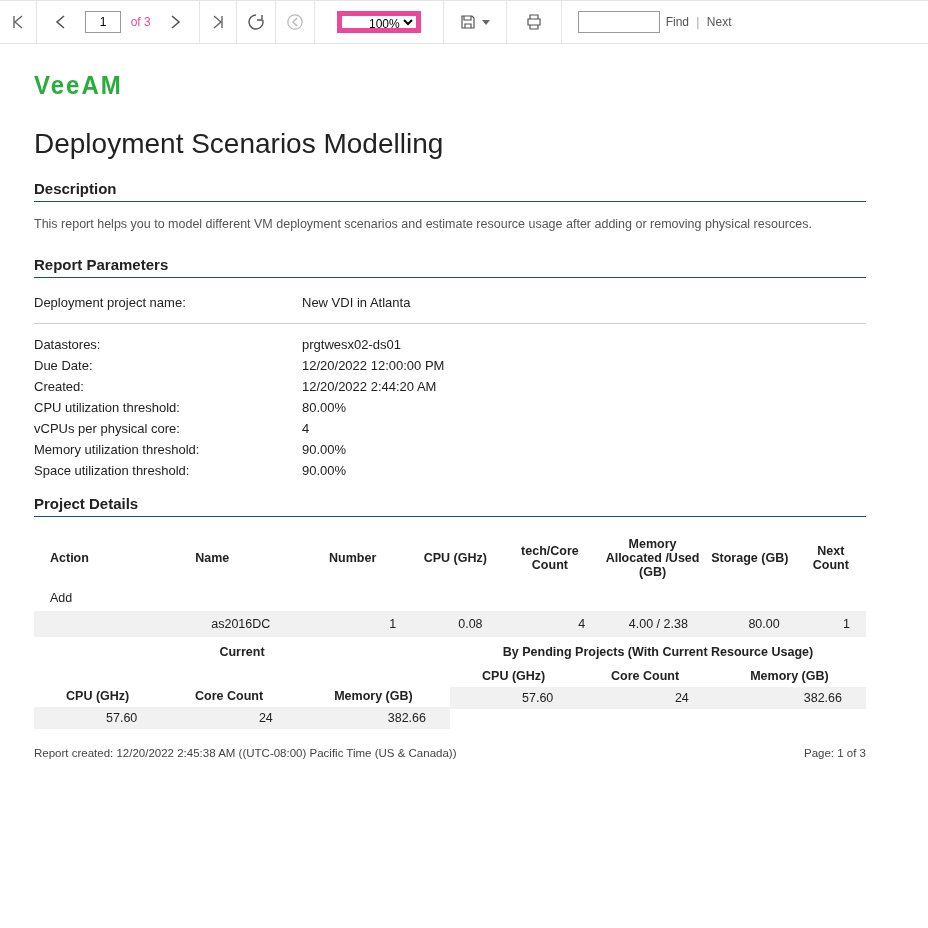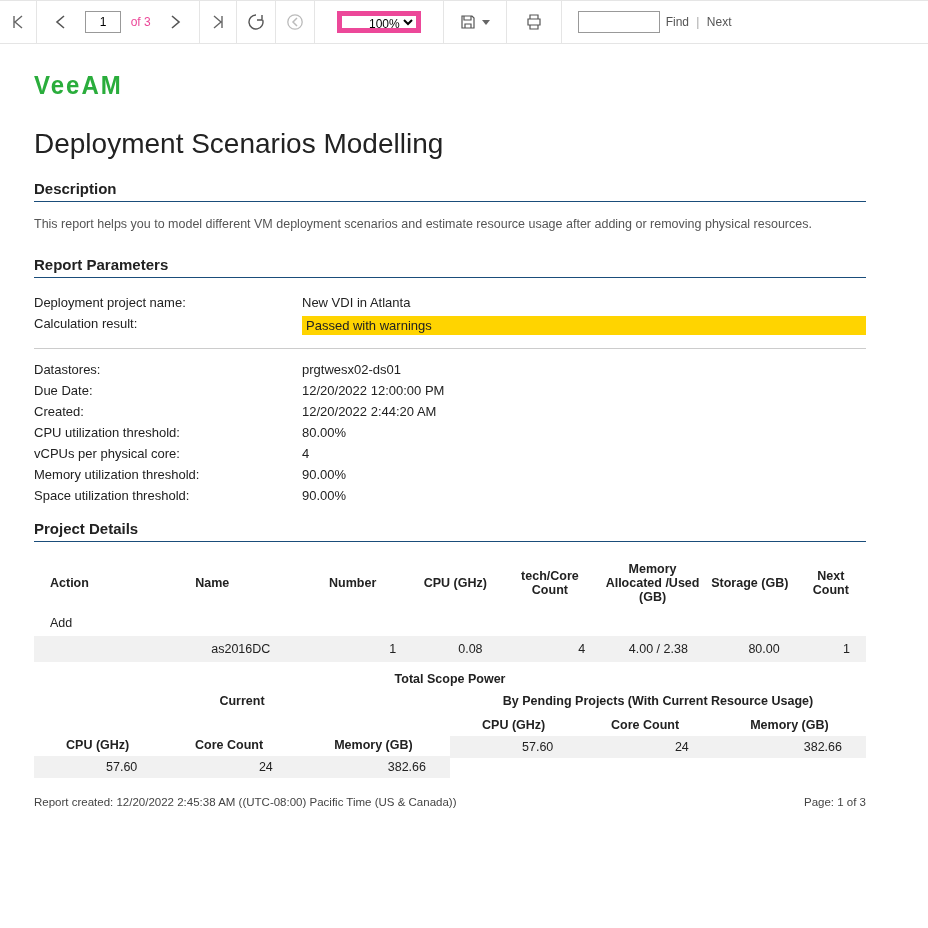--- a/index.html
+++ b/index.html
@@ -236,24 +236,20 @@
   <div class="section-title">Description</div>
   <div class="desc">This report helps you to model different VM deployment scenarios and estimate resource usage after adding or removing physical resources.</div>
 
   <div class="section-title" style="margin-top:22px;">Report Parameters</div>
 
   <div id="params-top">
       <div class="kv-row">
         <div class="k">Deployment project name:</div>
         <div class="v">New VDI in Atlanta</div>
       </div>
-      <div class="kv-row hl">
-        <div class="k">Calculation result:</div>
-        <div class="v">Passed with warnings</div>
-      </div>
     </div>
   <div class="thin-divider"></div>
   <div id="params-bottom">
       <div class="kv-row">
         <div class="k">Datastores:</div>
         <div class="v">prgtwesx02-ds01</div>
       </div>
       <div class="kv-row">
         <div class="k">Due Date:</div>
         <div class="v">12/20/2022 12:00:00 PM</div>
@@ -305,21 +301,20 @@
           <td class="right">1</td>
           <td class="right">0.08</td>
           <td class="right">4</td>
           <td class="right">4.00 / 2.38</td>
           <td class="right">80.00</td>
           <td class="right">1</td>
         </tr>
       </tbody>
   </table>
 
-  <div class="scope-title">Total Scope Power</div>
   <div class="scope-grid">
     <div class="scope-col">
       <div class="scope-head">Current</div>
       <div class="scope-sub">&nbsp;</div>
       <table class="scope-table">
         <tbody>
             <tr>
           <th>CPU (GHz)</th>
           <th>Core Count</th>
           <th>Memory (GB)</th>

